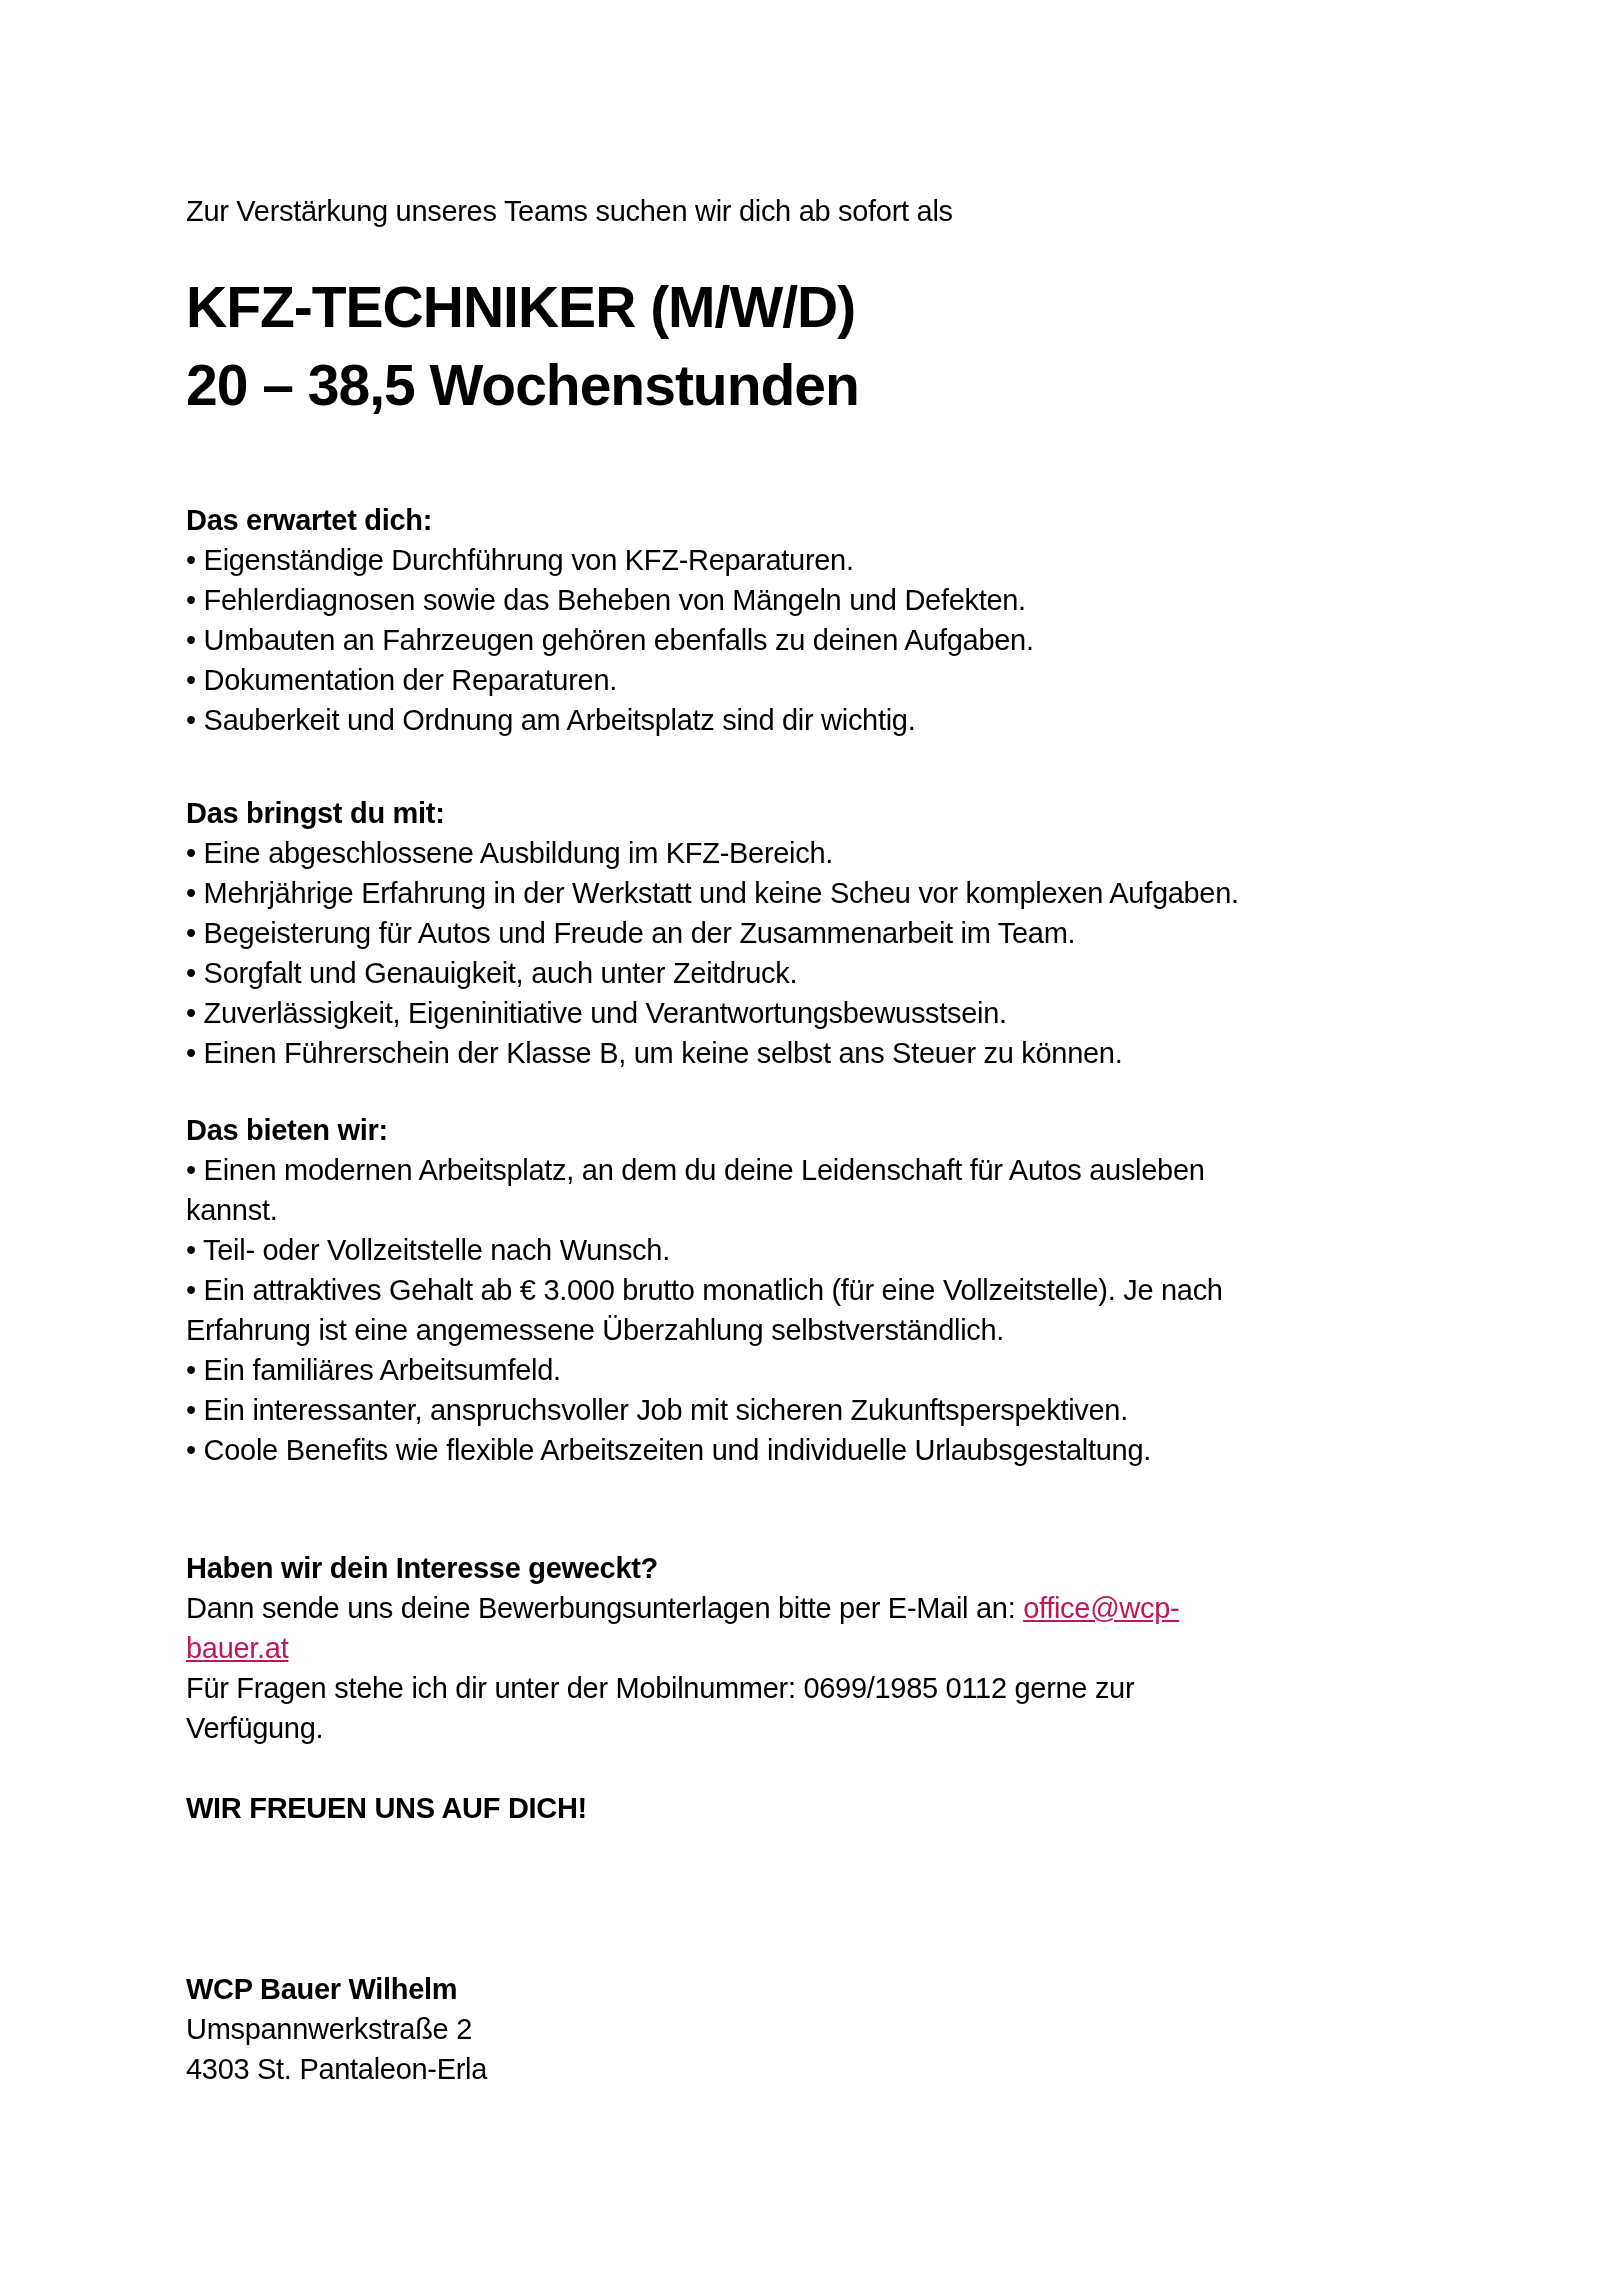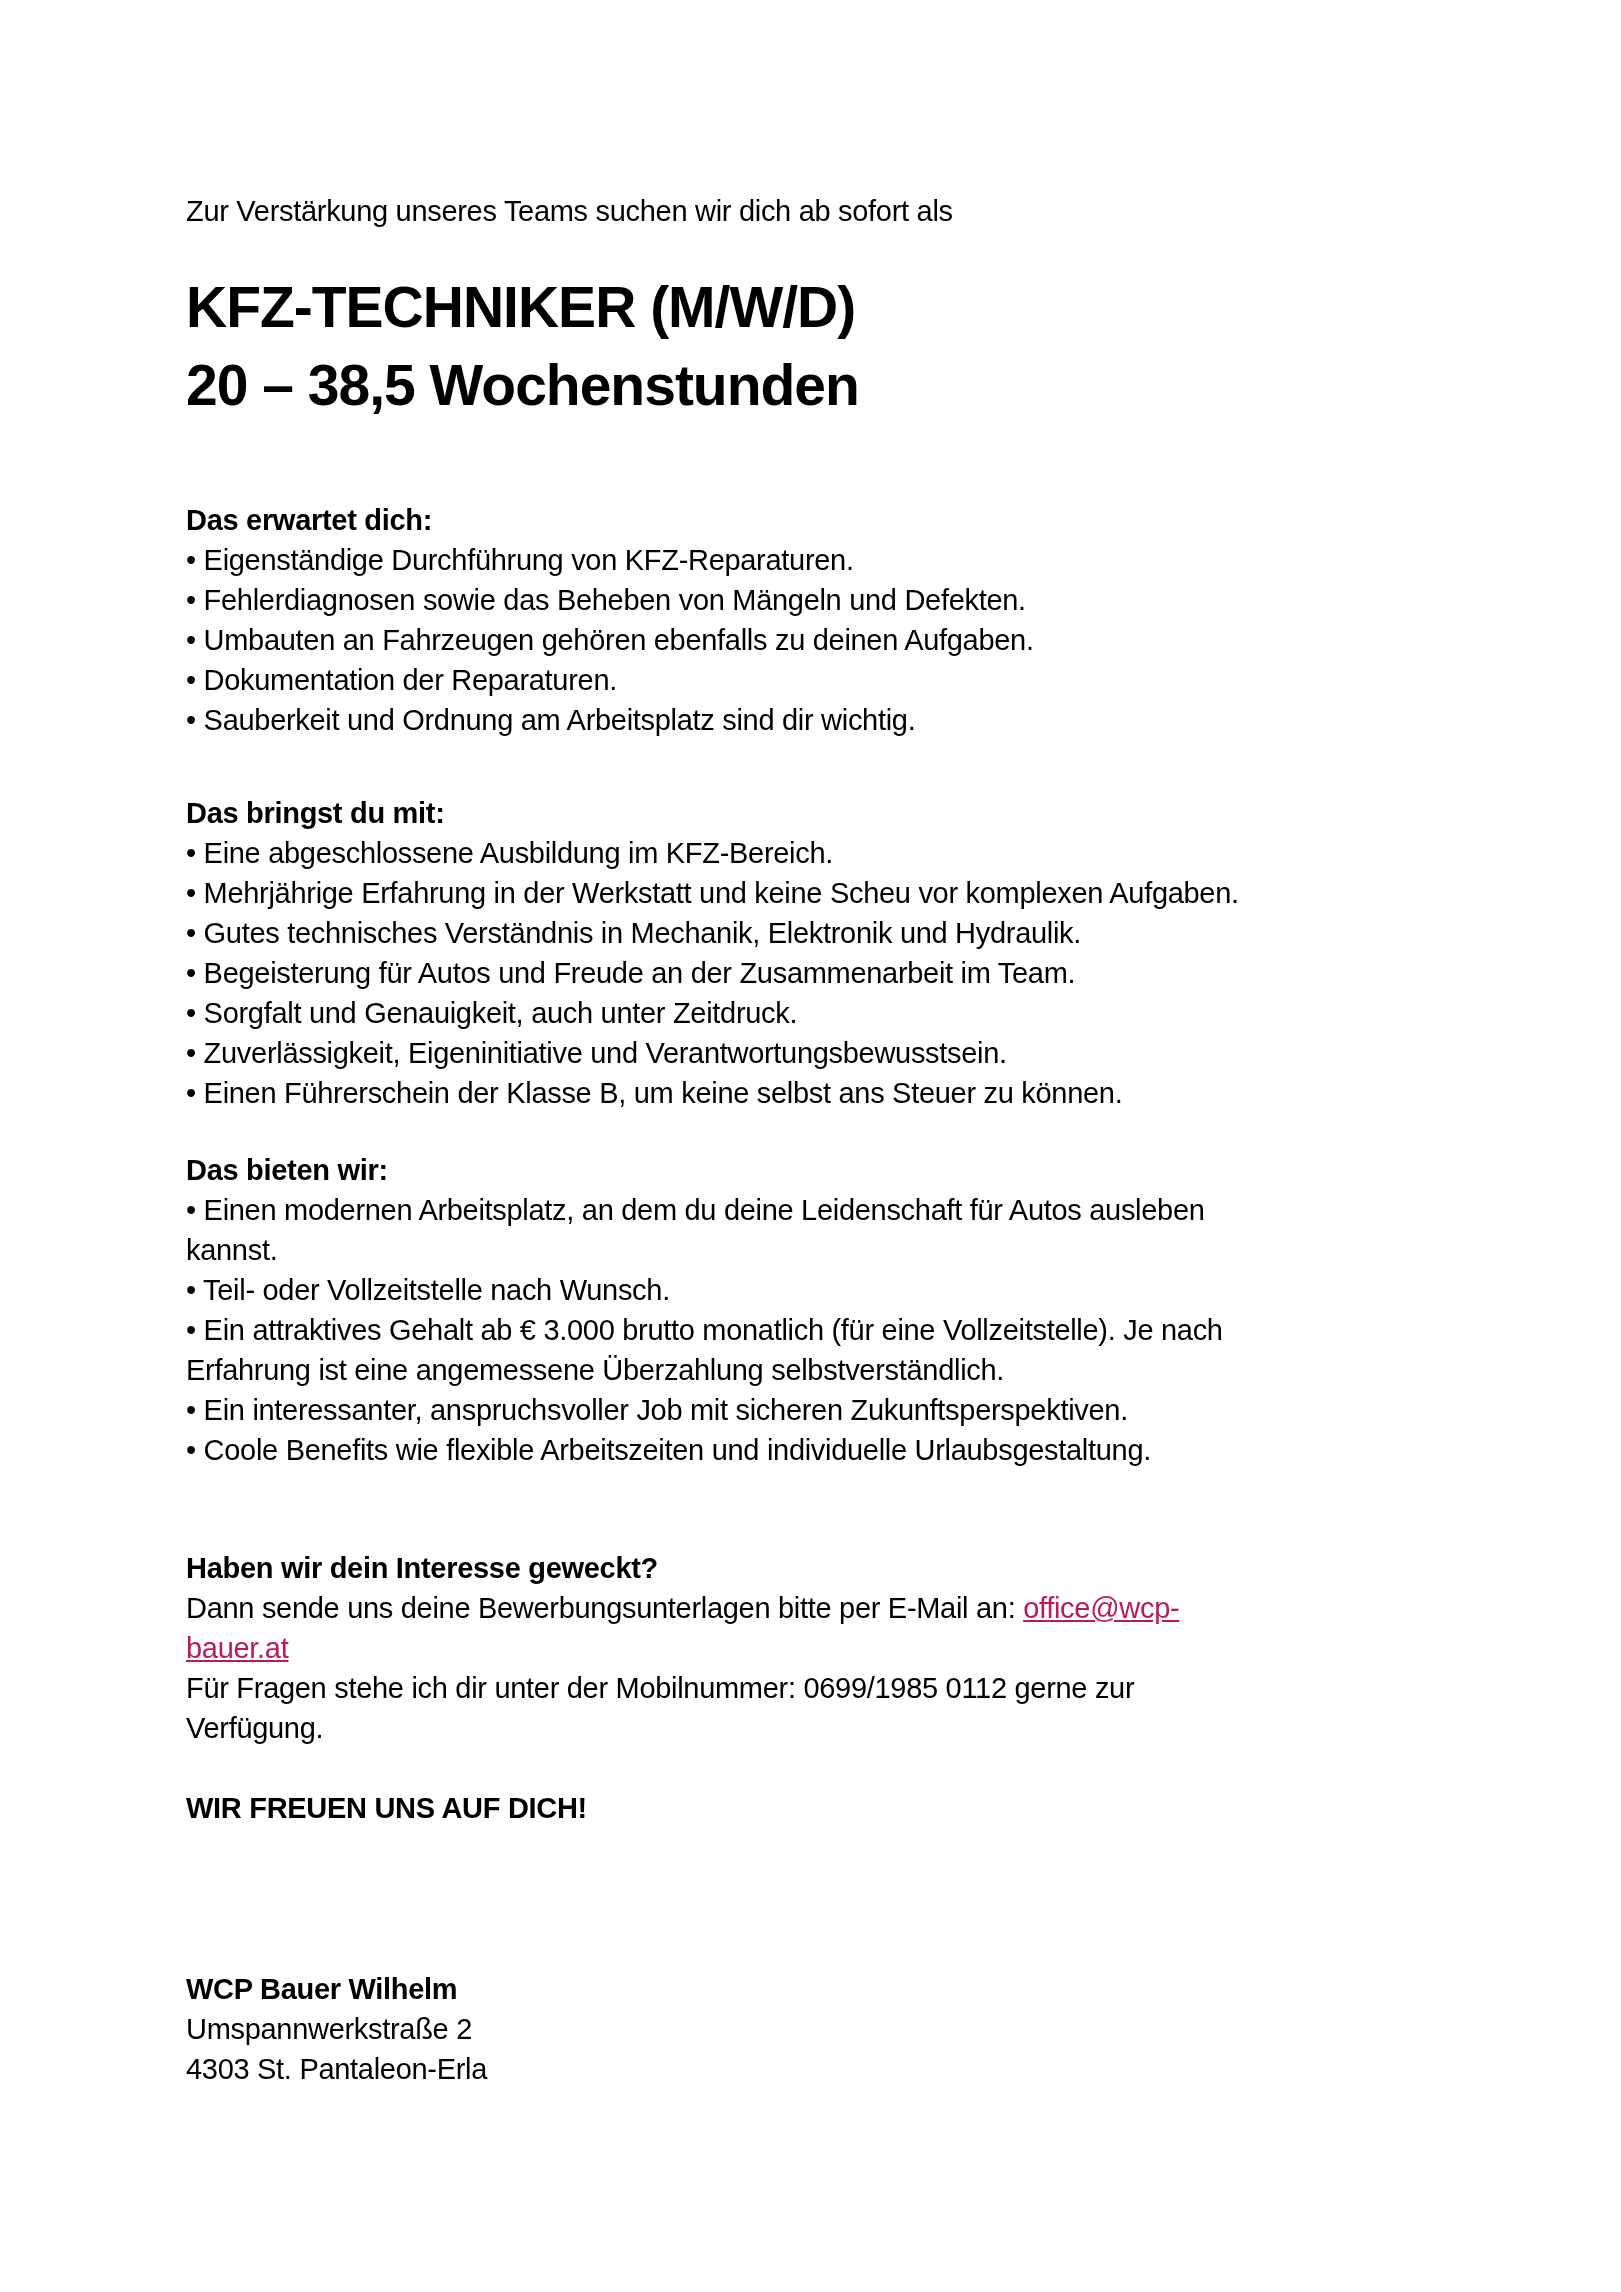--- a/index.html
+++ b/index.html
@@ -61,33 +61,33 @@
     <p class="line">• Fehlerdiagnosen sowie das Beheben von Mängeln und Defekten.</p>
     <p class="line">• Umbauten an Fahrzeugen gehören ebenfalls zu deinen Aufgaben.</p>
     <p class="line">• Dokumentation der Reparaturen.</p>
     <p class="line">• Sauberkeit und Ordnung am Arbeitsplatz sind dir wichtig.</p>
   </div>
 
   <p class="line bold sec-head-2">Das bringst du mit:</p>
   <div>
     <p class="line">• Eine abgeschlossene Ausbildung im KFZ-Bereich.</p>
     <p class="line">• Mehrjährige Erfahrung in der Werkstatt und keine Scheu vor komplexen Aufgaben.</p>
-    <p class="line">• Gutes technisches Verständnis in Mechanik, Elektronik und Hydraulik.</p>
     <p class="line">• Begeisterung für Autos und Freude an der Zusammenarbeit im Team.</p>
     <p class="line">• Sorgfalt und Genauigkeit, auch unter Zeitdruck.</p>
     <p class="line">• Zuverlässigkeit, Eigeninitiative und Verantwortungsbewusstsein.</p>
     <p class="line">• Einen Führerschein der Klasse B, um keine selbst ans Steuer zu können.</p>
   </div>
 
   <p class="line bold sec-head-3">Das bieten wir:</p>
   <div>
     <p class="line">• Einen modernen Arbeitsplatz, an dem du deine Leidenschaft für Autos ausleben kannst.</p>
     <p class="line">• Teil- oder Vollzeitstelle nach Wunsch.</p>
     <p class="line">• Ein attraktives Gehalt ab € 3.000 brutto monatlich (für eine Vollzeitstelle). Je nach
 Erfahrung ist eine angemessene Überzahlung selbstverständlich.</p>
+    <p class="line">• Ein familiäres Arbeitsumfeld.</p>
     <p class="line">• Ein interessanter, anspruchsvoller Job mit sicheren Zukunftsperspektiven.</p>
     <p class="line">• Coole Benefits wie flexible Arbeitszeiten und individuelle Urlaubsgestaltung.</p>
   </div>
 
   <p class="line bold contact-head">Haben wir dein Interesse geweckt?</p>
   <p class="line"><span>Dann sende uns deine Bewerbungsunterlagen bitte per E-Mail an: </span><a class="email-link" href="mailto:office@wcp-bauer.at">office@wcp-bauer.at</a></p>
   <p class="line">Für Fragen stehe ich dir unter der Mobilnummer: 0699/1985 0112 gerne zur Verfügung.</p>
 
   <p class="line bold closing">WIR FREUEN UNS AUF DICH!</p>
 

